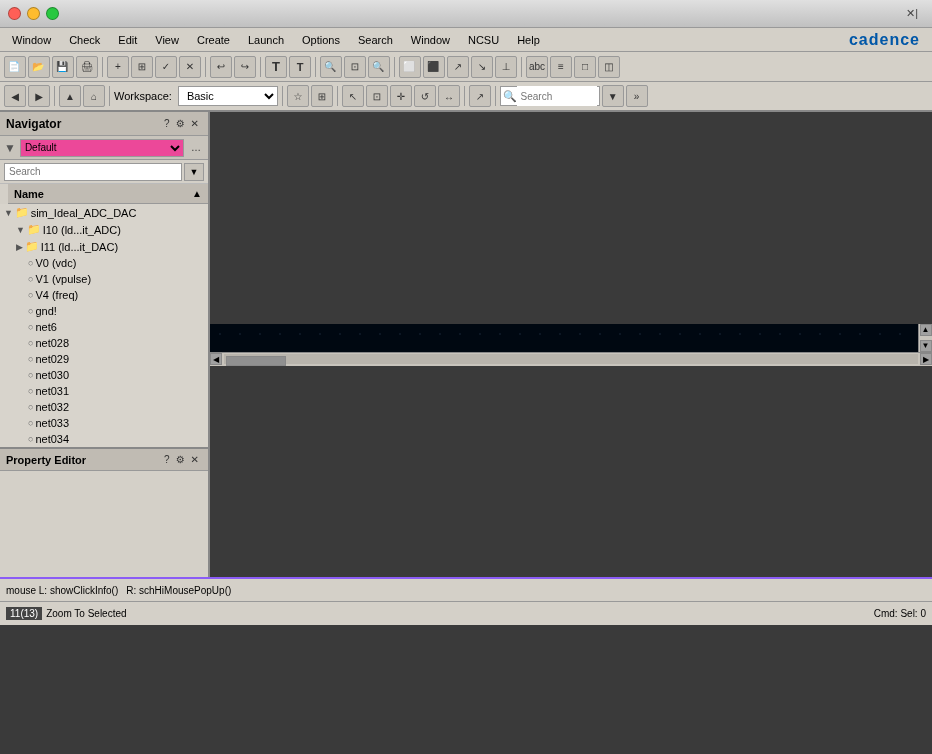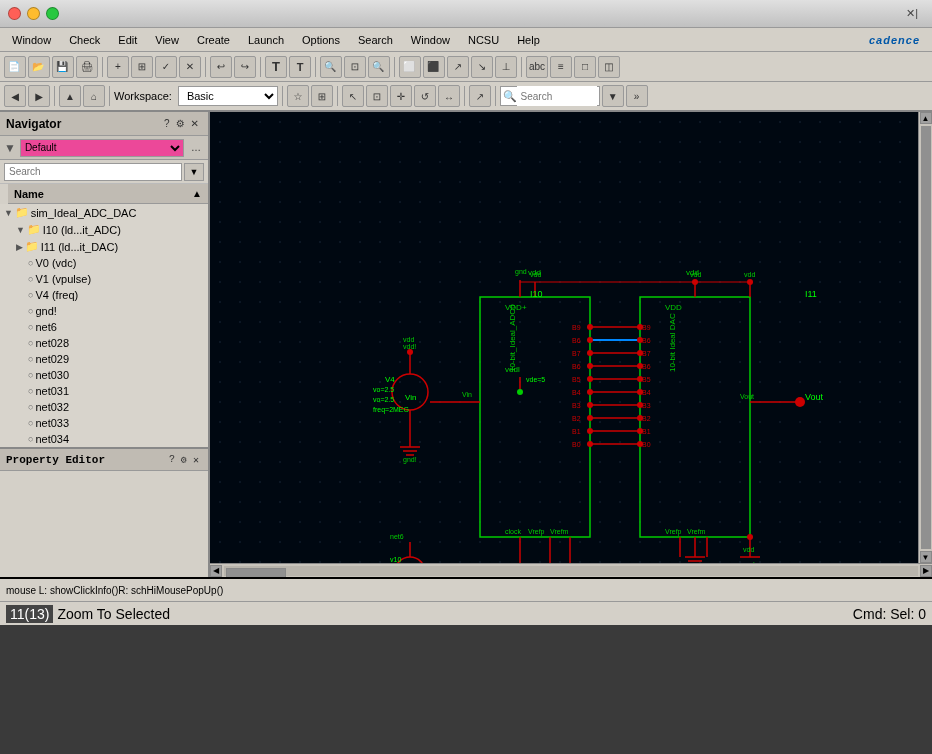--- a/index.html
+++ b/index.html
@@ -35,22 +35,21 @@
     }
     .menu-item {
       padding: 2px 8px;
       font-size: 11px;
       color: #000;
       cursor: pointer;
       border-radius: 2px;
     }
     #cadence-logo {
       margin-left: auto;
-      font-size: 11px;
-      font-style: italic;
+      font-size: 16px;
       color: #0057a8;
       font-weight: bold;
       letter-spacing: 1px;
       padding-right: 8px;
     }
 
     
     .toolbar {
       height: 30px;
       background: #d4d0c8;
@@ -200,21 +199,20 @@
     
     
     #nav-tree::-webkit-scrollbar { width: 12px; }
     #nav-tree::-webkit-scrollbar-track { background: #c8c4bc; }
     #nav-tree::-webkit-scrollbar-thumb { background: #a0a0a0; border: 1px solid #888; }
     
     #prop-editor {
       height: 130px;
       background: #d4d0c8;
       border-top: 2px solid #888;
-      font-family: Liberation Mono, monospace;
     }
     #prop-header {
       height: 22px;
       background: #c0bbb3;
       display: flex;
       align-items: center;
       padding: 0 6px;
       border-bottom: 1px solid #999;
     }
     .prop-title { font-size: 11px; font-weight: bold; color: #000; flex: 1; }
@@ -236,35 +234,35 @@
       flex-direction: column;
       align-items: center;
     }
     .scroll-arrow { width: 12px; height: 12px; background: #a0a0a0; border: 1px solid #888; display: flex; align-items: center; justify-content: center; font-size: 8px; cursor: pointer; }
     .scroll-thumb { flex: 1; width: 10px; background: #909090; margin: 2px; }
 
     
     #status-bottom {
       height: 24px;
       background: #d4d0c8;
-      border-top: 2px solid #000000;
+      border-top: 2px solid #8b5cf6;
       display: flex;
       align-items: center;
       padding: 0 6px;
       font-size: 10px;
       color: #000;
-      gap: 0;
+      gap: 8px;
     }
     #status-bar2 {
       height: 24px;
       background: #d4d0c8;
       display: flex;
       align-items: center;
       padding: 0 6px;
-      font-size: 14px;
+      font-size: 10px;
       color: #000;
       border-top: 1px solid #999;
     }
     .status-section { flex: 1; text-align: center; }
     .status-right { text-align: right; }
     
     
     #sch-svg { position: absolute; top: 0; left: 0; width: 100%; height: 100%; }
     
     
@@ -273,21 +271,21 @@
       background: #c8c4bc;
       border-top: 1px solid #888;
       display: flex;
       align-items: center;
     }
     .hscroll-arrow { width: 12px; height: 12px; background: #a0a0a0; border: 1px solid #888; display: flex; align-items: center; justify-content: center; font-size: 8px; cursor: pointer; }
     .hscroll-thumb { width: 60px; height: 10px; background: #909090; margin: 2px; border: 1px solid #888; }
     .hscroll-track { flex: 1; height: 10px; background: #b8b4ac; margin: 2px; }
     
     
-    #content-area { display: flex; flex: 1; overflow: hidden; }
+    #content-area { display: flex; flex: 1; overflow: hidden; align-items: center; }
     #right-panel { display: flex; flex-direction: column; flex: 1; overflow: hidden; }
     #sch-with-scroll { display: flex; flex: 1; overflow: hidden; }
   </style>
 </head>
 <body>
 
 <div id="titlebar">
   <div id="titlebar-controls">
     <div class="tb-btn tb-close"></div>
     <div class="tb-btn tb-min"></div>

